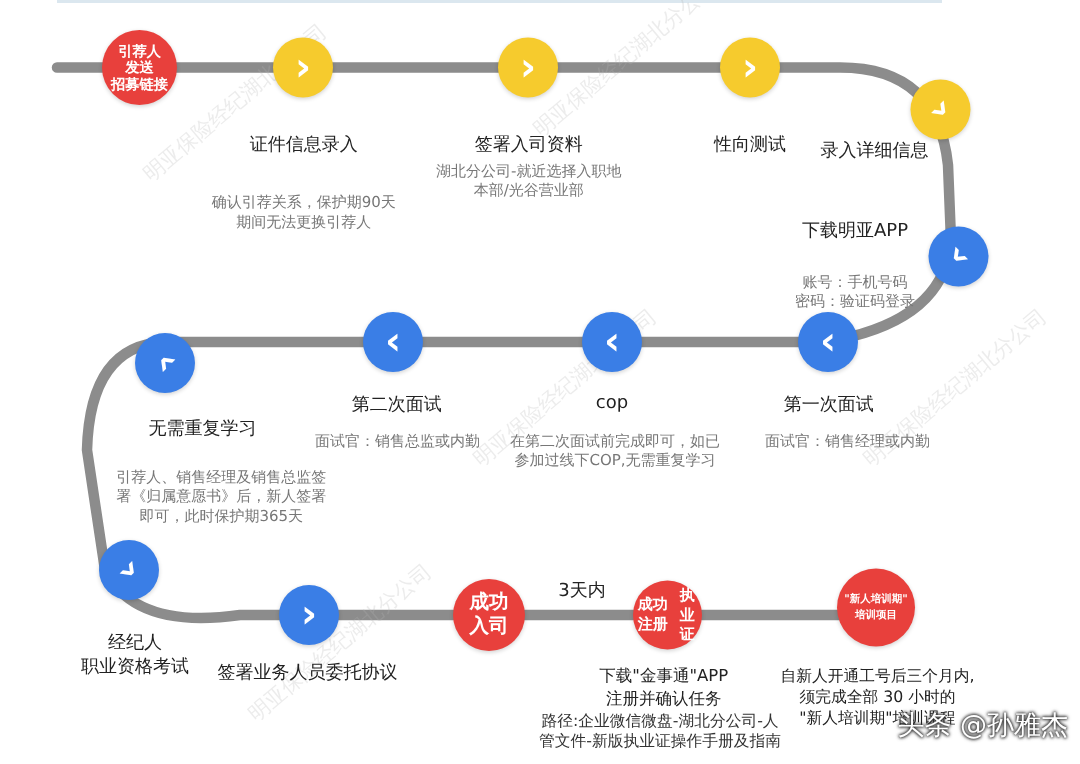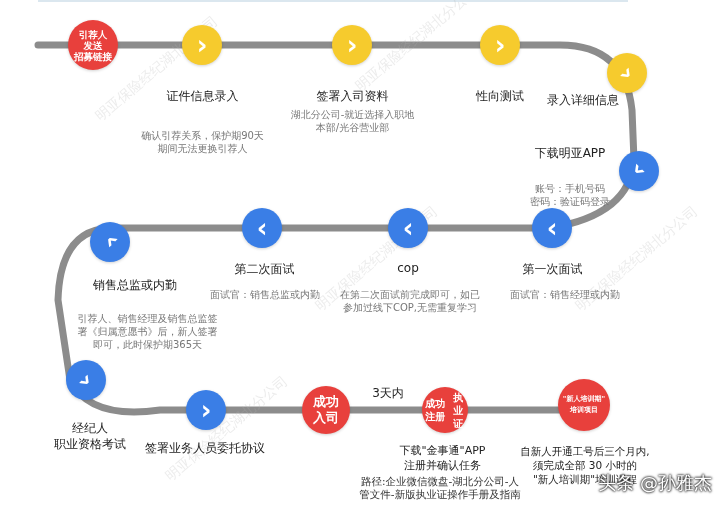--- a/index.html
+++ b/index.html
@@ -99,21 +99,21 @@
     <span class="glyph">‹</span>
   </div>
 <div class="lbl" style="left:222px;top:261px;width:85px;">第二次面试</div>
 <div class="desc" style="left:200px;top:288px;width:130px;">
   <div>面试官：销售总监或内勤</div>
 </div>
 
 <div class="node blue" style="left:90px;top:222px;">
     <span class="glyph" style="transform:rotate(-135deg);">›</span>
   </div>
-<div class="lbl" style="left:90px;top:277px;width:90px;">销售总监或内勤</div>
+<div class="lbl" style="left:90px;top:277px;width:90px;">无需重复学习</div>
 <div class="desc" style="left:70px;top:312px;width:155px;">
   <div>引荐人、销售经理及销售总监签</div>
   <div>署《归属意愿书》后，新人签署</div>
   <div>即可，此时保护期365天</div>
 </div>
 
 <div class="node blue" style="left:66px;top:360px;">
     <span class="glyph" style="transform:rotate(45deg);">›</span>
   </div>
 <div class="lbl" style="left:45px;top:420px;width:90px;line-height:16px;">

